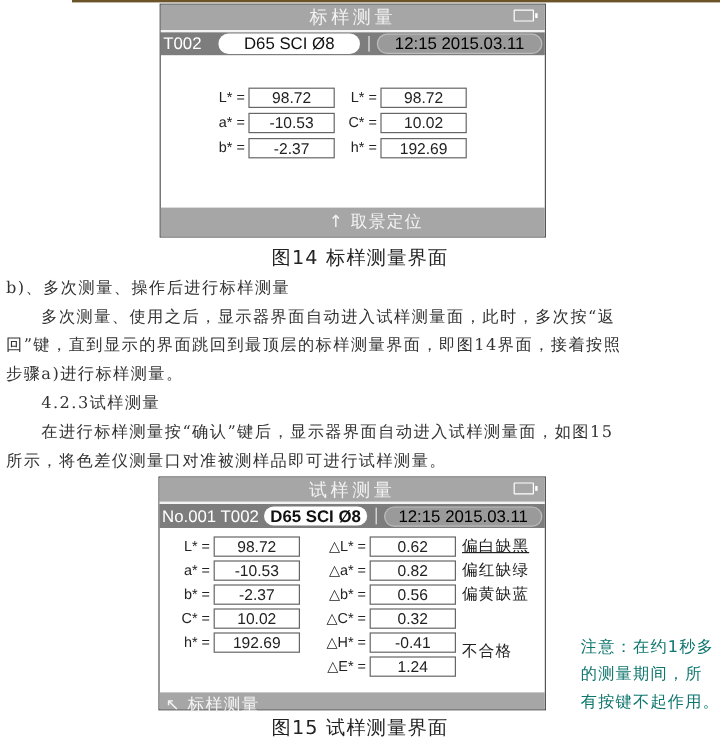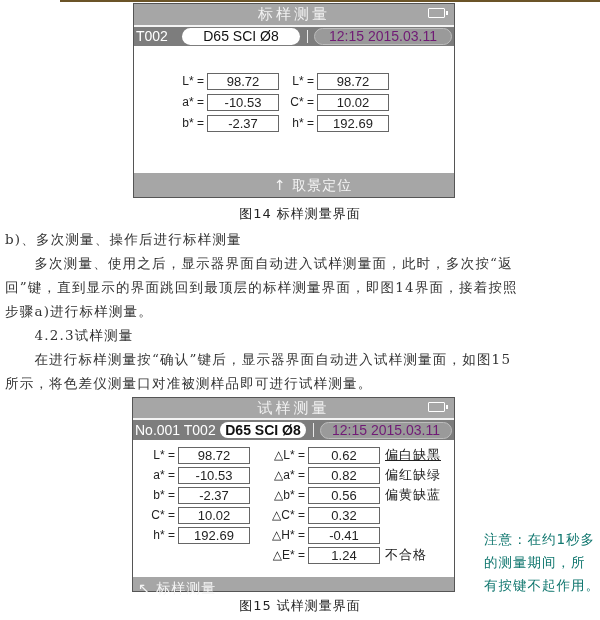--- a/index.html
+++ b/index.html
@@ -9,28 +9,28 @@
 
   .screen { position:absolute; border:1px solid #555; background:#fff; box-sizing:border-box; }
   .hdr { position:absolute; left:0; right:0; top:0; background:#a6a6a6; color:#f2f2f2;
          text-align:center; font-size:15px; letter-spacing:3px; border-bottom:2px solid #f4f4f4; }
   .battery { position:absolute; right:9px; top:4px; width:15px; height:8px; border:1.5px solid #fff; border-radius:1px; }
   .battery::after { content:""; position:absolute; right:-4px; top:2px; width:2px; height:4px; background:#fff; }
   .info { position:absolute; left:0; right:0; background:#7d7d7d; color:#fff; font-family:"Liberation Sans", sans-serif; font-size:14px; }
   .info .id { position:absolute; left:2px; }
   .pill { position:absolute; background:#fff; color:#111; border-radius:9px; text-align:center; font-family:"Liberation Sans", sans-serif; }
   .sep { position:absolute; width:1px; background:#e8e8e8; }
-  .pill2 { position:absolute; background:#9a9a9a; color:#701a75; border-radius:9px; text-align:center; border:1px solid #bdbdbd; box-sizing:border-box; font-family:"Liberation Sans", sans-serif; }
+  .pill2 { position:absolute; background:#9a9a9a; color:#000000; border-radius:9px; text-align:center; border:1px solid #bdbdbd; box-sizing:border-box; font-family:"Liberation Sans", sans-serif; }
   .footer { position:absolute; left:0; right:0; bottom:0; background:#a6a6a6; color:#f4f4f4; font-size:14px; letter-spacing:1px; }
 
   .lbl { position:absolute; font-family:"Liberation Sans", sans-serif; font-size:12px; color:#222; text-align:right; }
   .box { position:absolute; border:1px solid #666; height:15px; font-family:"Liberation Sans", sans-serif; font-size:13px; color:#222; text-align:center; line-height:15px; background:#fff; }
   .note { position:absolute; font-size:13px; letter-spacing:1px; color:#222; }
 
-  .caption { position:absolute; left:0; width:600px; text-align:center; font-size:13px; color:#222; letter-spacing:1px; }
+  .caption { position:absolute; left:0; width:600px; text-align:center; font-size:16px; color:#222; letter-spacing:1px; }
   .para { position:absolute; left:5px; font-family:"DejaVu Serif", serif; font-size:13.5px; color:#333; letter-spacing:1.2px; white-space:nowrap; }
   .side-note { position:absolute; left:484px; font-size:13.5px; color:#0f766e; letter-spacing:1px; line-height:23px; }
 </style>
 </head>
 <body>
 
 <div class="topline"></div>
 
 <div class="screen" style="left:133px; top:3px; width:322px; height:195px;">
   <div class="hdr" style="height:21px; line-height:21px;">
@@ -112,21 +112,21 @@
   <span class="lbl" style="left:120px; top:110px; width:52px;">△C* =</span>
   <span class="box" style="left:175px; top:109px; width:70px;">0.32</span>
 
   <span class="lbl" style="left:2px; top:130px; width:40px;">h* =</span>
   <span class="box" style="left:45px; top:129px; width:70px;">192.69</span>
   <span class="lbl" style="left:120px; top:130px; width:52px;">△H* =</span>
   <span class="box" style="left:175px; top:129px; width:70px;">-0.41</span>
 
   <span class="lbl" style="left:120px; top:150px; width:52px;">△E* =</span>
   <span class="box" style="left:175px; top:149px; width:70px;">1.24</span>
-  <span class="note" style="left:252px; top:148px;">不合格</span>
+  <span class="note" style="left:252px; top:136px;">不合格</span>
 
   <div class="footer" style="height:14px; line-height:22px;">
     <span style="position:absolute; left:5px;">
       <span>↖</span>
       <span>标样测量</span>
     </span>
   </div>
 </div>
 
 <div class="side-note" style="top:528px;">

